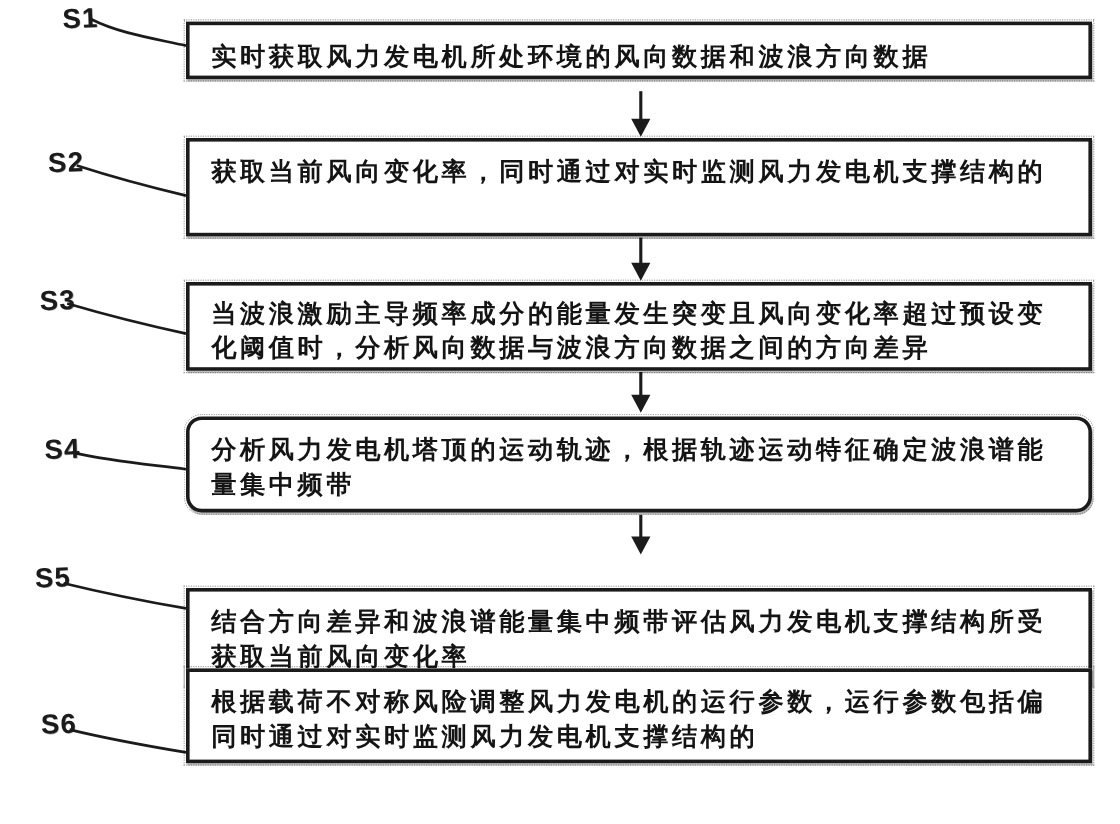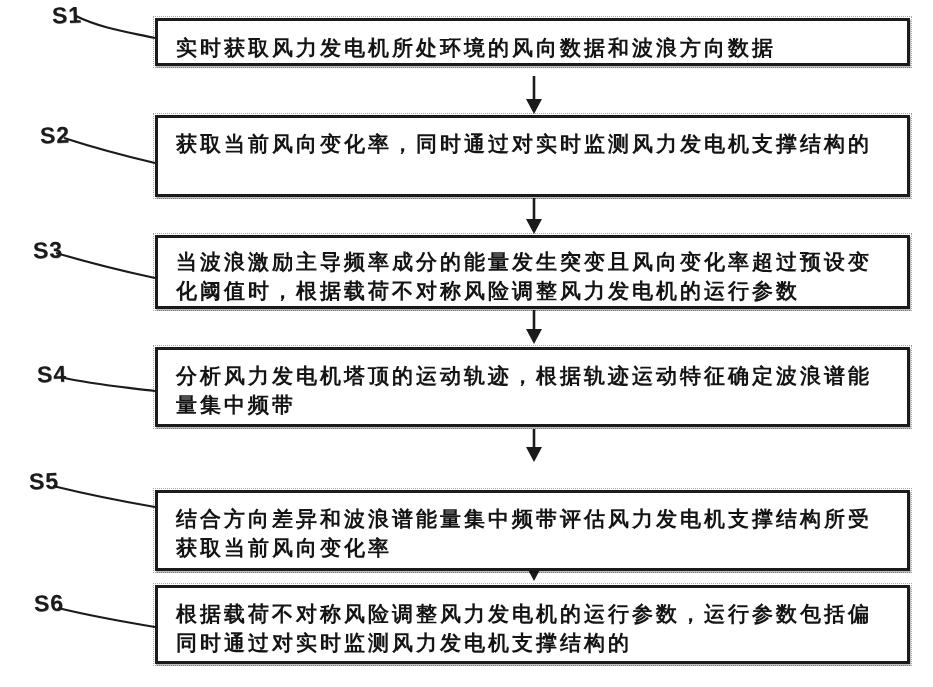--- a/index.html
+++ b/index.html
@@ -100,31 +100,31 @@
   <div class="step-box" style="top:18px; height:48px; padding-top:12px;">
     <div class="text-line">实时获取风力发电机所处环境的风向数据和波浪方向数据</div>
   </div>
 
   <div class="step-box" style="top:115px; height:82px;">
     <div class="text-line">获取当前风向变化率，同时通过对实时监测风力发电机支撑结构的</div>
   </div>
 
   <div class="step-box" style="top:235px; height:74px; padding-top:9px;">
     <div class="text-line">当波浪激励主导频率成分的能量发生突变且风向变化率超过预设变</div>
-    <div class="text-line">化阈值时，根据载荷不对称风险调整风力发电机的运行参数</div>
+    <div class="text-line">化阈值时，分析风向数据与波浪方向数据之间的方向差异</div>
   </div>
 
-  <div class="step-box" style="top:347px; height:80px;">
+  <div class="step-box" style="top:347px; height:80px;border-radius:13px;">
     <div class="text-line">分析风力发电机塔顶的运动轨迹，根据轨迹运动特征确定波浪谱能</div>
     <div class="text-line">量集中频带</div>
   </div>
 
   <div class="step-box" style="top:490px; height:81px;">
     <div class="text-line">结合方向差异和波浪谱能量集中频带评估风力发电机支撑结构所受</div>
     <div class="text-line">获取当前风向变化率</div>
   </div>
 
-  <div class="step-box" style="top:585px; height:79px;">
+  <div class="step-box" style="top:557px; height:79px;">
     <div class="text-line">根据载荷不对称风险调整风力发电机的运行参数，运行参数包括偏</div>
     <div class="text-line">同时通过对实时监测风力发电机支撑结构的</div>
   </div>
 
 </div>
 
 </body></html>

